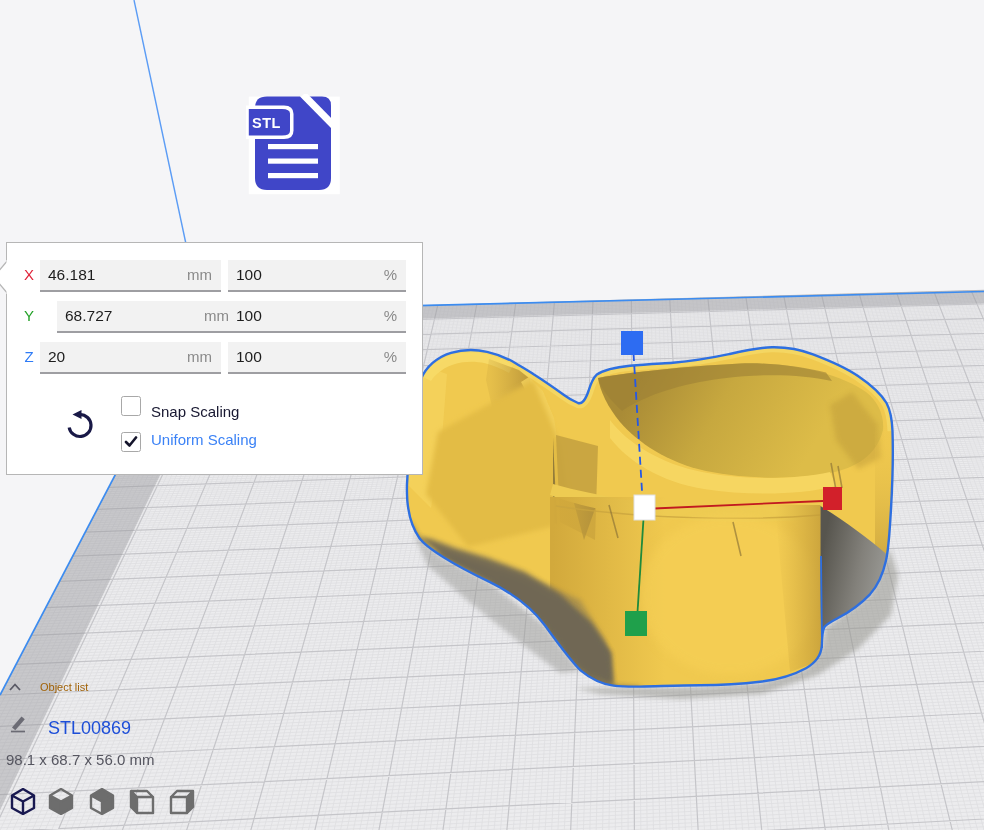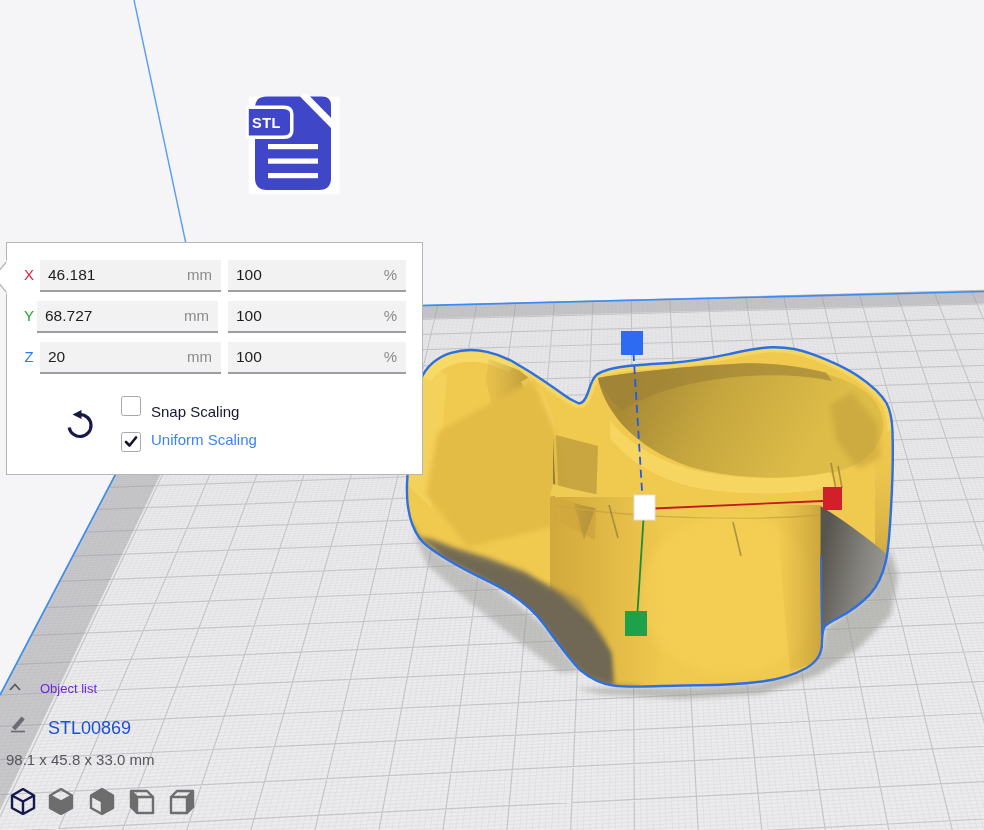--- a/index.html
+++ b/index.html
@@ -122,48 +122,48 @@
 <div style="position:absolute;left:6px;top:242px;width:417px;height:233px;background:#ffffff;border:1px solid #b6b6b6;box-sizing:border-box">
 <svg width="13" height="34" viewBox="0 0 13 34" style="position:absolute;left:-11px;top:17px">
       <path d="M12,0 L1,13 L1,21 L12,34" fill="#ffffff" stroke="#b6b6b6" stroke-width="1.3"></path>
       <rect x="10.5" y="0" width="3" height="34" fill="#ffffff"></rect>
     </svg>
 <div style="position:absolute;left:12px;top:17px;width:20px;height:30px;line-height:30px;text-align:center;font-size:15px;color:#e0243a">X</div>
 <div style="position:absolute;left:12px;top:58px;width:20px;height:30px;line-height:30px;text-align:center;font-size:15px;color:#23a127">Y</div>
 <div style="position:absolute;left:12px;top:99px;width:20px;height:30px;line-height:30px;text-align:center;font-size:15px;color:#2e7bf6">Z</div>
 <div style="position:absolute;left:33px;top:17px;width:181px;height:30px;background:#f2f2f2;border-bottom:2px solid #9e9ea2;font-size:15.5px;color:#1d1d1d;line-height:30px;"><span style="padding-left:8px">46.181</span><span style="float:right;padding-right:9px;color:#8a8a8a;font-size:15px">mm</span></div>
 <div style="position:absolute;left:221px;top:17px;width:178px;height:30px;background:#f2f2f2;border-bottom:2px solid #9e9ea2;font-size:15.5px;color:#1d1d1d;line-height:30px;"><span style="padding-left:8px">100</span><span style="float:right;padding-right:9px;color:#8a8a8a;font-size:15px">%</span></div>
-<div style="position:absolute;left:30px;top:58px;width:181px;height:30px;background:#f2f2f2;border-bottom:2px solid #9e9ea2;font-size:15.5px;color:#1d1d1d;line-height:30px;"><span style="padding-left:8px">68.727</span><span style="float:right;padding-right:9px;color:#8a8a8a;font-size:15px">mm</span></div>
+<div style="position:absolute;left:50px;top:58px;width:181px;height:30px;background:#f2f2f2;border-bottom:2px solid #9e9ea2;font-size:15.5px;color:#1d1d1d;line-height:30px;"><span style="padding-left:8px">68.727</span><span style="float:right;padding-right:9px;color:#8a8a8a;font-size:15px">mm</span></div>
 <div style="position:absolute;left:221px;top:58px;width:178px;height:30px;background:#f2f2f2;border-bottom:2px solid #9e9ea2;font-size:15.5px;color:#1d1d1d;line-height:30px;"><span style="padding-left:8px">100</span><span style="float:right;padding-right:9px;color:#8a8a8a;font-size:15px">%</span></div>
 <div style="position:absolute;left:33px;top:99px;width:181px;height:30px;background:#f2f2f2;border-bottom:2px solid #9e9ea2;font-size:15.5px;color:#1d1d1d;line-height:30px;"><span style="padding-left:8px">20</span><span style="float:right;padding-right:9px;color:#8a8a8a;font-size:15px">mm</span></div>
 <div style="position:absolute;left:221px;top:99px;width:178px;height:30px;background:#f2f2f2;border-bottom:2px solid #9e9ea2;font-size:15.5px;color:#1d1d1d;line-height:30px;"><span style="padding-left:8px">100</span><span style="float:right;padding-right:9px;color:#8a8a8a;font-size:15px">%</span></div>
 <svg width="34" height="36" viewBox="0 0 34 36" style="position:absolute;left:55px;top:163px">
 <path d="M18,8.5 A11,11 0 1 1 7.17,21.41" fill="none" stroke="#191947" stroke-width="3.2"></path>
 <path d="M19.5,4 L19.5,13 L10.5,8.5 Z" fill="#191947"></path>
 </svg>
 <div style="position:absolute;left:114px;top:153px;width:20px;height:20px;border:1.5px solid #a8a8a8;border-radius:2.5px;background:#fff;box-sizing:border-box"></div>
 <div style="position:absolute;left:114px;top:189px;width:20px;height:20px;border:1.5px solid #a8a8a8;border-radius:2.5px;background:#fff;box-sizing:border-box">
 <svg width="14" height="12" viewBox="0 0 14 12" style="position:absolute;left:1.5px;top:2.5px">
         <path d="M2,6 L5.5,9.5 L12,1.5" stroke="#14142b" stroke-width="2.6" fill="none" stroke-linecap="round" stroke-linejoin="round"></path>
       </svg>
 </div>
 <div style="position:absolute;left:144px;top:160px;font-size:15px;color:#171730">Snap Scaling</div>
 <div style="position:absolute;left:144px;top:188px;font-size:15px;color:#3b82f6">Uniform Scaling</div>
 </div>
 
 <svg width="14" height="10" viewBox="0 0 14 10" style="position:absolute;left:8px;top:682px">
     <path d="M2,8 L7,2.5 L12,8" stroke="#5a5a66" stroke-width="1.8" fill="none"></path>
   </svg>
-<div style="position:absolute;left:40px;top:681px;font-size:13px;color:#6d28d9">Object list</div>
+<div style="position:absolute;left:40px;top:681px;font-size:11px;color:#a16207">Object list</div>
 <svg width="18" height="18" viewBox="0 0 18 18" style="position:absolute;left:10px;top:715px">
     <path d="M2,12.5 L11.5,1.5 L14.8,4.3 L5.3,15.2 Z" fill="#6b6b74"></path>
     <path d="M1,16.5 L15,16.5" stroke="#6b6b74" stroke-width="1.7"></path>
   </svg>
 <div style="position:absolute;left:48px;top:718px;font-size:18px;color:#1d4ed8">STL00869</div>
-<div style="position:absolute;left:6px;top:751px;font-size:15px;color:#565660">98.1 x 45.8 x 33.0 mm</div>
+<div style="position:absolute;left:6px;top:751px;font-size:15px;color:#565660">98.1 x 68.7 x 56.0 mm</div>
 <svg width="26" height="27" viewBox="0 0 26 27" style="position:absolute;left:10px;top:788px">
 
 <path d="M13,1 L24,7.5 L24,20 L13,26 L2,20 L2,7.5 Z M13,13.5 L13,26 M13,13.5 L2,7.5 M13,13.5 L24,7.5" stroke="#181850" stroke-width="2.4" fill="none" stroke-linejoin="round"></path>
 </svg>
 <svg width="26" height="27" viewBox="0 0 26 27" style="position:absolute;left:48px;top:788px">
 <path d="M2,7.5 L13,13.5 L13,26 L2,20 Z" fill="#6d6d6d"></path>
     <path d="M24,7.5 L13,13.5 L13,26 L24,20 Z" fill="#6d6d6d"></path>
 <path d="M13,1 L24,7.5 L24,20 L13,26 L2,20 L2,7.5 Z M13,13.5 L13,26 M13,13.5 L2,7.5 M13,13.5 L24,7.5" stroke="#6d6d6d" stroke-width="2.4" fill="none" stroke-linejoin="round"></path>
 </svg>
 <svg width="26" height="27" viewBox="0 0 26 27" style="position:absolute;left:89px;top:788px">

